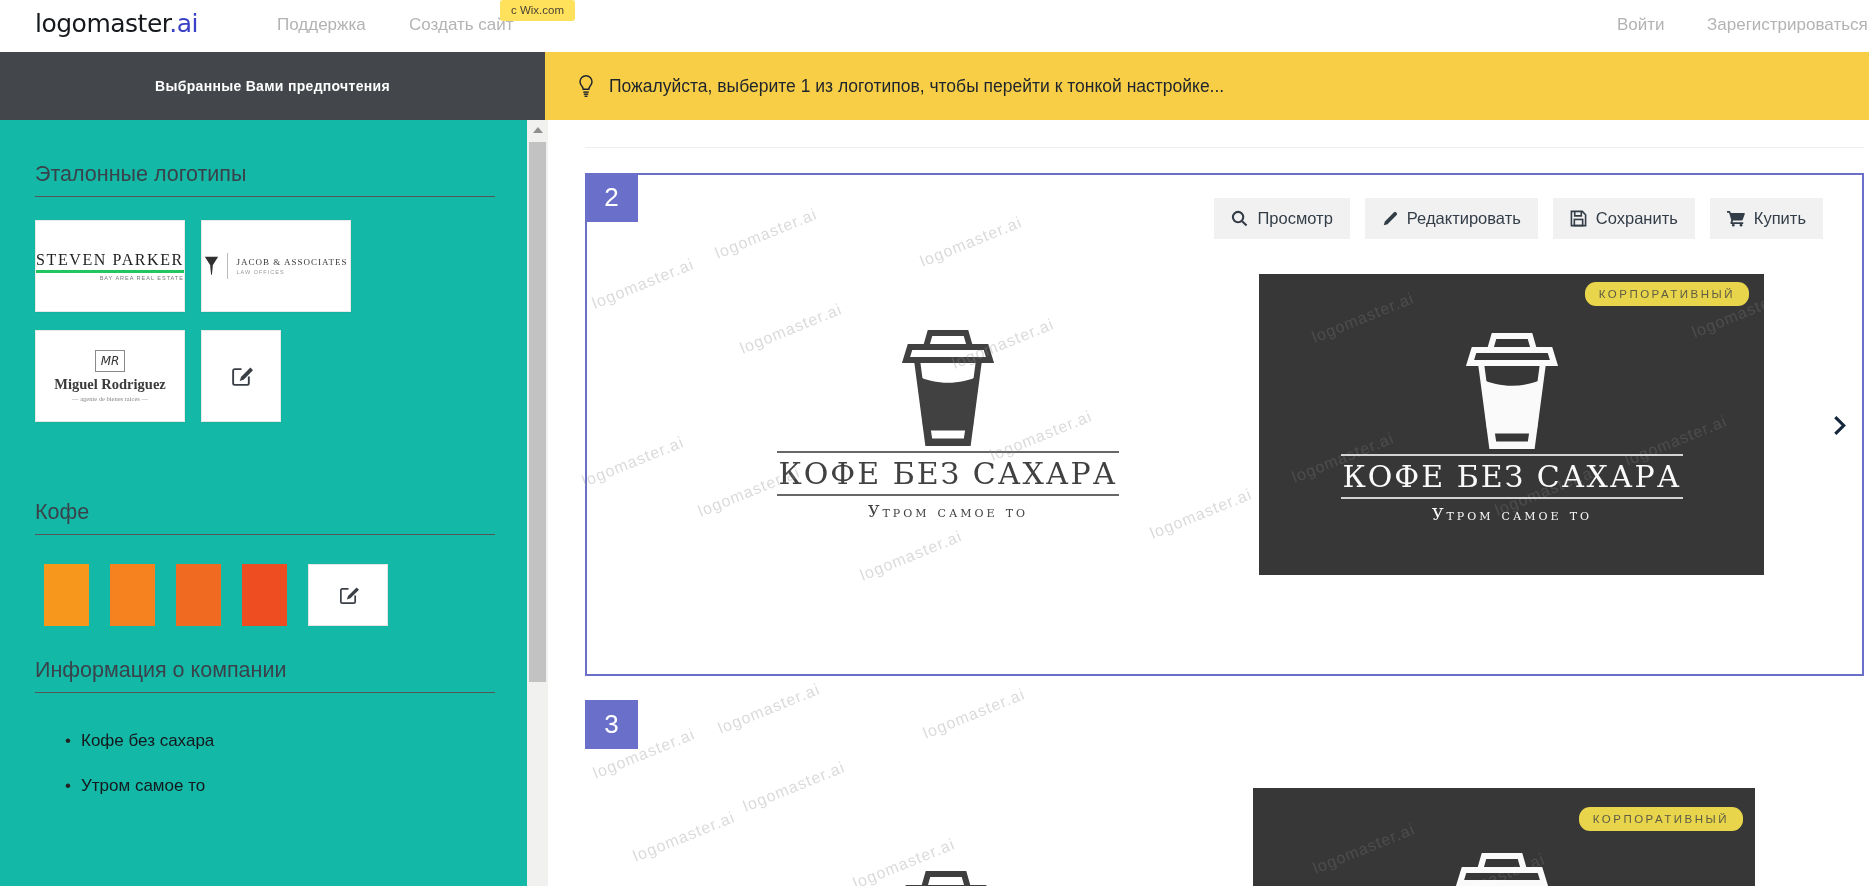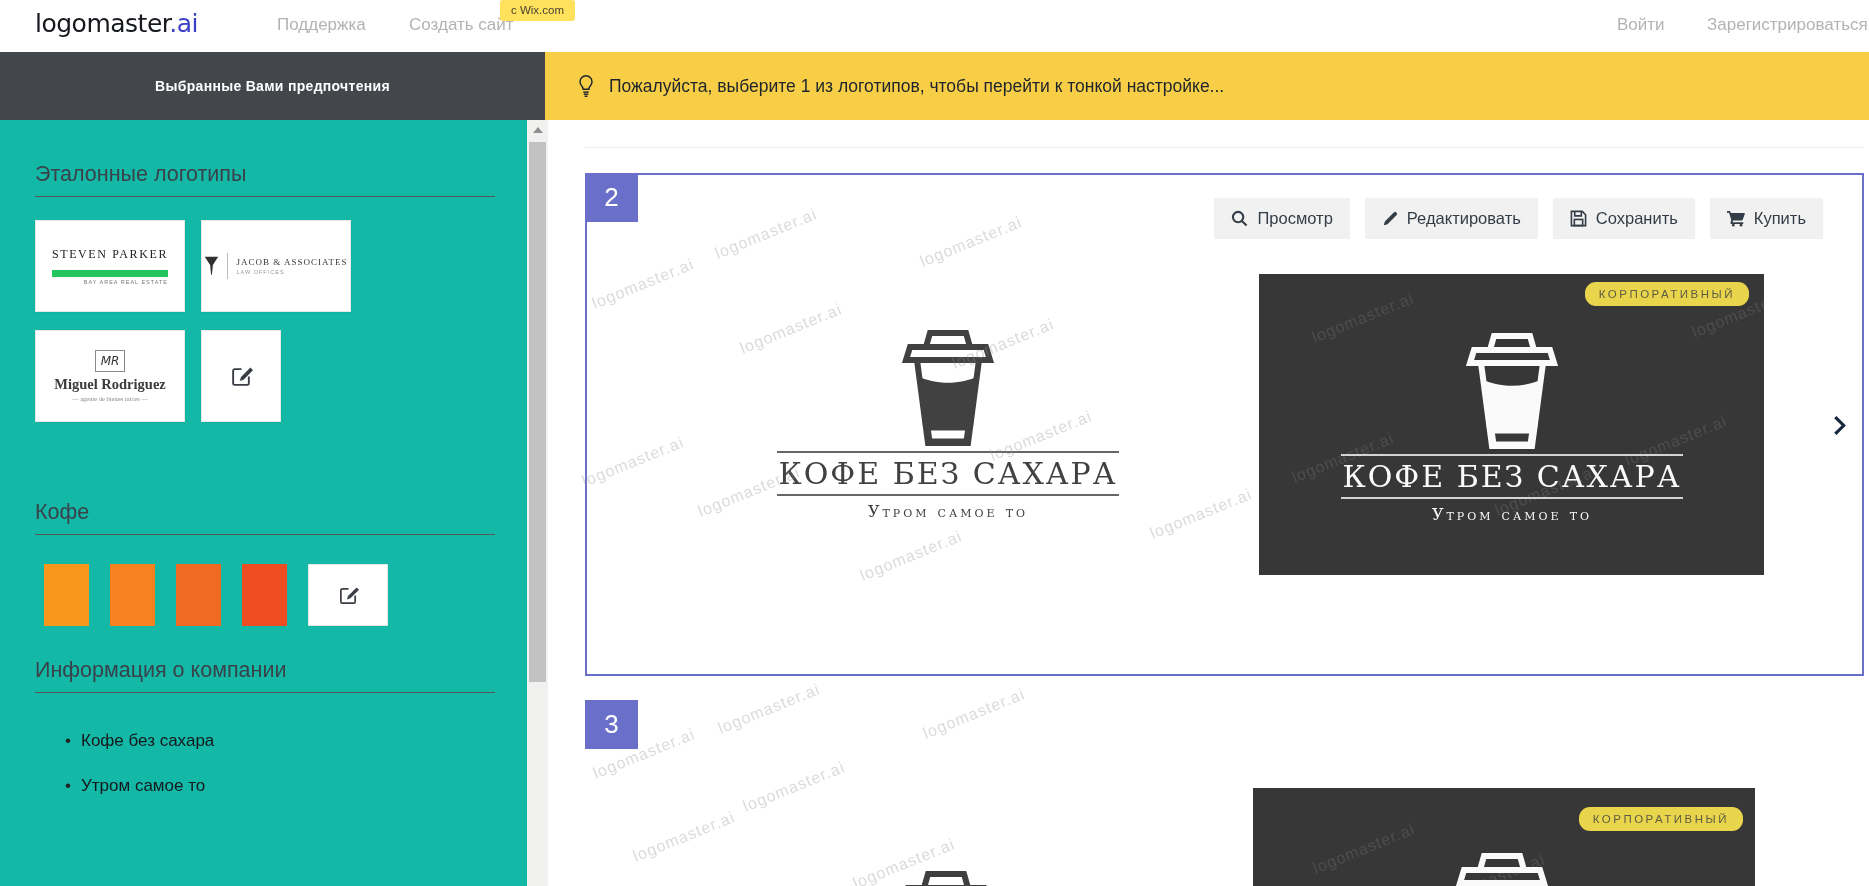--- a/index.html
+++ b/index.html
@@ -25,21 +25,21 @@
 
   
   .sidebar{position:absolute;left:0;top:120px;width:527px;height:766px;background:#14b8a6;box-sizing:border-box;padding:42px 32px 0 35px;overflow:hidden;}
   .sec-title{font-size:21.5px;color:#39424a;}
   .sec-rule{height:1px;background:#555;margin-top:9px;width:460px;}
   .tiles{margin-top:23px;}
   .tile-row{display:flex;gap:16px;margin-bottom:18px;}
   .tile{background:#fff;border:1px solid #e8e8e6;box-shadow:0 1px 2px rgba(0,0,0,.05);width:150px;height:92px;display:flex;align-items:center;justify-content:center;box-sizing:border-box;cursor:pointer;}
   .tile.small{width:80px;}
   .logo-steven{text-align:center;}
-  .logo-steven .nm{font-family:"Liberation Serif",serif;font-size:12px;letter-spacing:1.6px;color:#222;border-bottom:7px solid #22c55e;padding-bottom:8px;white-space:nowrap;}
+  .logo-steven .nm{font-family:"Liberation Serif",serif;font-size:16px;letter-spacing:1.6px;color:#222;border-bottom:3px solid #22c55e;padding-bottom:1px;white-space:nowrap;}
   .logo-steven .tg{font-size:5.5px;letter-spacing:1px;color:#777;text-align:right;margin-top:2px;}
   .logo-jacob{display:flex;align-items:center;gap:8px;}
   .logo-jacob .vbar{width:1px;height:26px;background:#bbb;}
   .logo-jacob .nm{font-family:"Liberation Serif",serif;font-size:9px;letter-spacing:1px;color:#3a3a3a;white-space:nowrap;}
   .logo-jacob .tg{font-size:5.5px;letter-spacing:1px;color:#999;margin-top:2px;}
   .logo-miguel{text-align:center;}
   .logo-miguel .mono{display:inline-block;border:1.5px solid #8a8a8a;padding:3px 5px;font-family:"DejaVu Sans",sans-serif;font-style:italic;font-size:12px;color:#333;}
   .logo-miguel .nm{font-family:"Liberation Serif",serif;font-size:14.5px;color:#3b3b3b;margin-top:4px;white-space:nowrap;font-weight:bold;}
   .logo-miguel .tg{font-family:"Liberation Serif",serif;font-size:6.5px;color:#888;margin-top:2px;white-space:nowrap;}
   .edit-ic{color:#3a3f46;}

